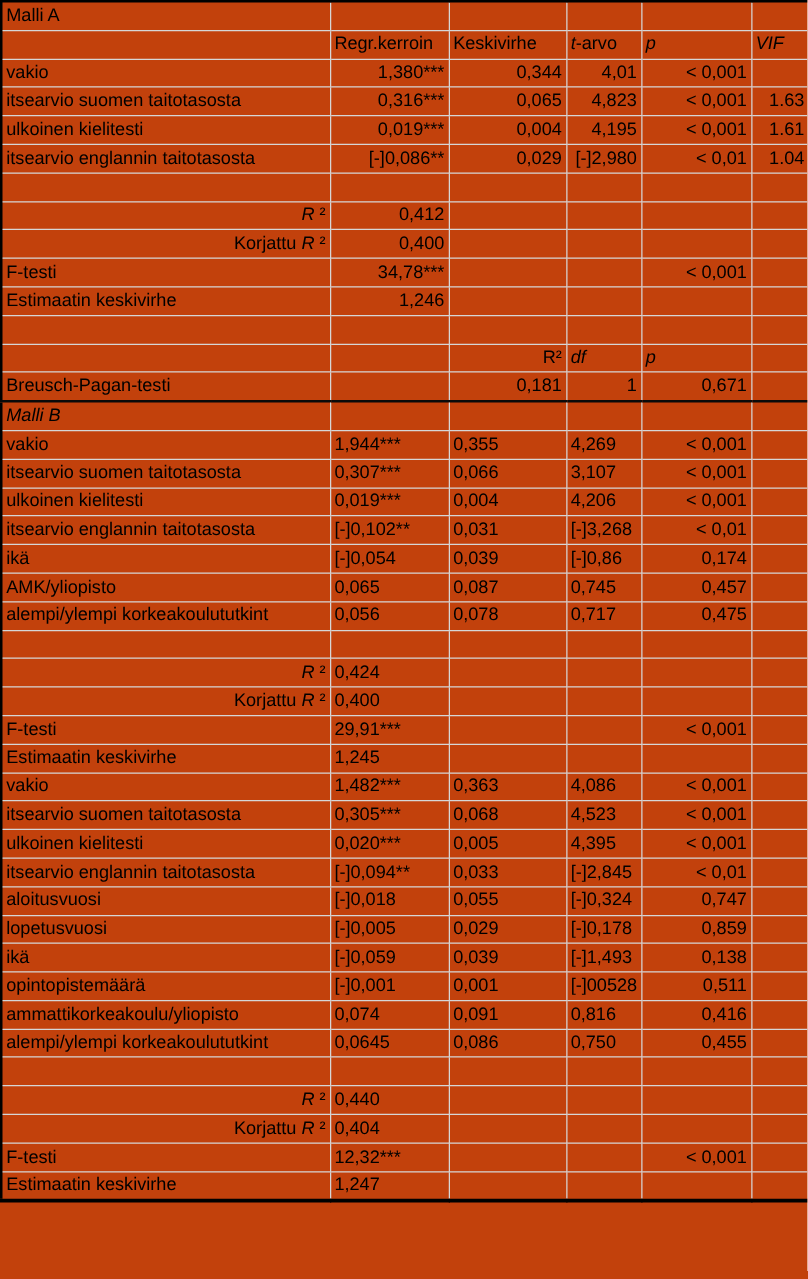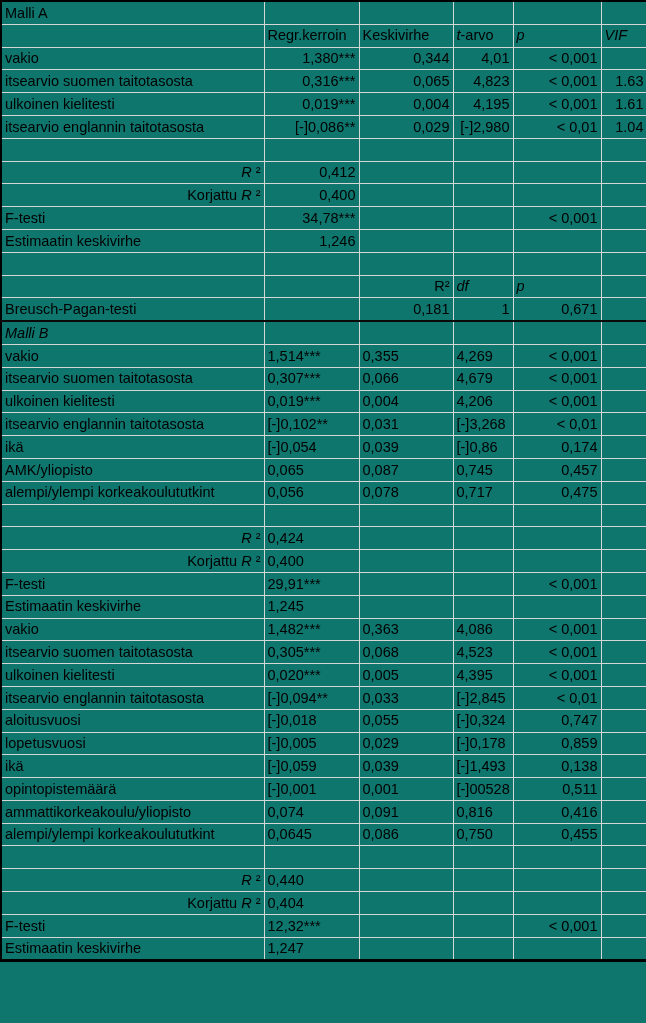--- a/index.html
+++ b/index.html
@@ -1,17 +1,17 @@
 <!DOCTYPE html>
 <html><head>
 <meta charset="utf-8">
 <style>
   html,body{margin:0;padding:0;background:#ffffff;}
   #sheet{
-    width:646px;height:1023px;overflow:hidden;background:#0f766e;
+    width:646px;height:1023px;overflow:hidden;background:#c2410c;
     font-family:"Liberation Sans","DejaVu Sans",sans-serif;
     color:#000;position:relative;box-sizing:border-box;
   }
   table.grid{
     border-collapse:collapse;table-layout:fixed;width:646px;
     border-left:2px solid #000;border-top:2px solid #000;
     border-right:1px solid #c4c4c4;border-bottom:3px solid #000;
   }
   table.grid td{
     border:1px solid #d6d6d6;
@@ -157,31 +157,31 @@
         <tr class="thick-top">
           <td class="al underline">Malli B</td>
           <td class="al"></td>
           <td class="al"></td>
           <td class="al"></td>
           <td class="al"></td>
           <td class="al"></td>
         </tr>
         <tr>
           <td class="al">vakio</td>
-          <td class="al">1,514***</td>
+          <td class="al">1,944***</td>
           <td class="al">0,355</td>
           <td class="al">4,269</td>
           <td class="ar">&lt; 0,001</td>
           <td class="al"></td>
         </tr>
         <tr>
           <td class="al">itsearvio suomen taitotasosta</td>
           <td class="al">0,307***</td>
           <td class="al">0,066</td>
-          <td class="al">4,679</td>
+          <td class="al">3,107</td>
           <td class="ar">&lt; 0,001</td>
           <td class="al"></td>
         </tr>
         <tr>
           <td class="al">ulkoinen kielitesti</td>
           <td class="al">0,019***</td>
           <td class="al">0,004</td>
           <td class="al">4,206</td>
           <td class="ar">&lt; 0,001</td>
           <td class="al"></td>

